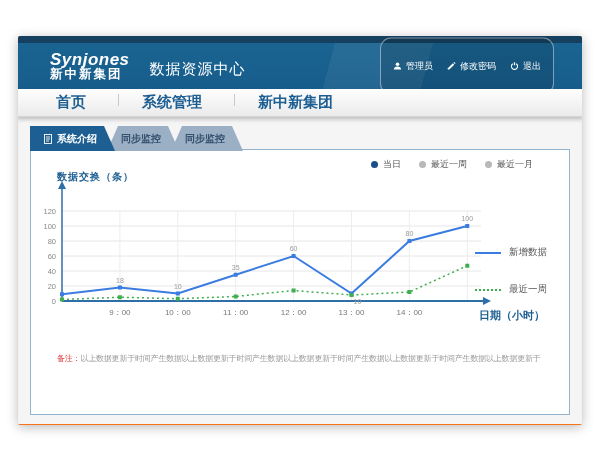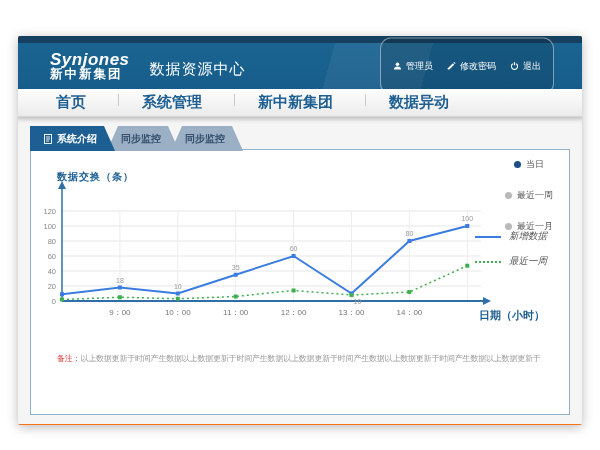--- a/index.html
+++ b/index.html
@@ -41,35 +41,35 @@
   .tab { height:25px; display:flex; align-items:center; gap:5px; font-size:10px; font-weight:bold;
     padding:0 18px 0 14px; cursor:pointer; }
   .tab.active { background:#1d5f92; color:#fff; clip-path:polygon(0 0,calc(100% - 11px) 0,100% 100%,0 100%); z-index:2; }
   .tab.inactive { background:#9bb0c4; color:#35516e; clip-path:polygon(11px 0,calc(100% - 11px) 0,100% 100%,0 100%);
     margin-left:-8px; z-index:1;justify-content:flex-end; }
   .tab .docicon svg { width:8px; height:10px; display:block; }
 
   .panel { position:absolute; left:12px; top:32px; width:540px; height:266px;
     background:#fff; border:1px solid #93b4cf; }
 
-  .range-row { position:absolute; top:8px; right:16px; display:flex; gap:18px;
-    font-size:9px; color:#555; align-items:center;flex-direction:column; }
+  .range-row { position:absolute; top:8px; right:36px; display:flex; gap:18px;
+    font-size:9px; color:#555; align-items:center; }
   .range-opt { display:flex; align-items:center; gap:5px; cursor:pointer; }
   .dot { width:7px; height:7px; border-radius:50%; background:#b9b9b9; }
   .dot.sel { background:#1c4f8a; }
 
   .y-axis-title { position:absolute; left:26px; top:20px; font-size:10px; font-weight:bold; color:#1d5f92; letter-spacing:1px; }
   .x-axis-title { position:absolute; right:24px; top:158px; font-size:11px; font-weight:bold; color:#1d5f92; }
 
   .chart-wrap { position:absolute; left:0; top:26px; width:540px; height:150px; }
   .tick  { font-size:7.5px; fill:#888; }
   .xtick { font-size:8px; fill:#777; }
   .plabel{ font-size:7px; fill:#999; }
 
-  .series-legend { position:absolute; right:22px; top:80px; display:flex; flex-direction:column; gap:12px;font-style:italic; }
+  .series-legend { position:absolute; right:22px; top:96px; display:flex; flex-direction:column; gap:24px; }
   .legend-row { display:flex; align-items:center; gap:8px; font-size:9.5px; color:#555; }
   .sample { width:26px; height:0; }
   .sample.solid  { border-top:2px solid #3b7ce0; }
   .sample.dotted { border-top:2px dotted #3fae4f; }
 
   .note { position:absolute; left:26px; top:203px; font-size:8px; letter-spacing:-0.2px;
     white-space:nowrap; color:#9a9a9a; }
   .note .note-label { color:#e23b3b; }
 </style>
 </head>
@@ -114,21 +114,20 @@
         </span>
         <span>退出</span>
       </div>
     </div>
   </div>
 
   <div class="navbar">
     <div class="nav-item">首页</div>
     <div class="nav-item">系统管理</div>
     <div class="nav-item">新中新集团</div>
-    <div class="nav-item">数据异动</div>
   </div>
 
   <div class="content">
 
     <div class="tabs">
       <div class="tab active">
         <span class="docicon">
           <svg viewBox="0 0 8 10" fill="none" stroke="#fff" stroke-width="0.9">
               <rect x="0.5" y="0.5" width="7" height="9"></rect>
               <path d="M2 3h4M2 5h4M2 7h3"></path>

